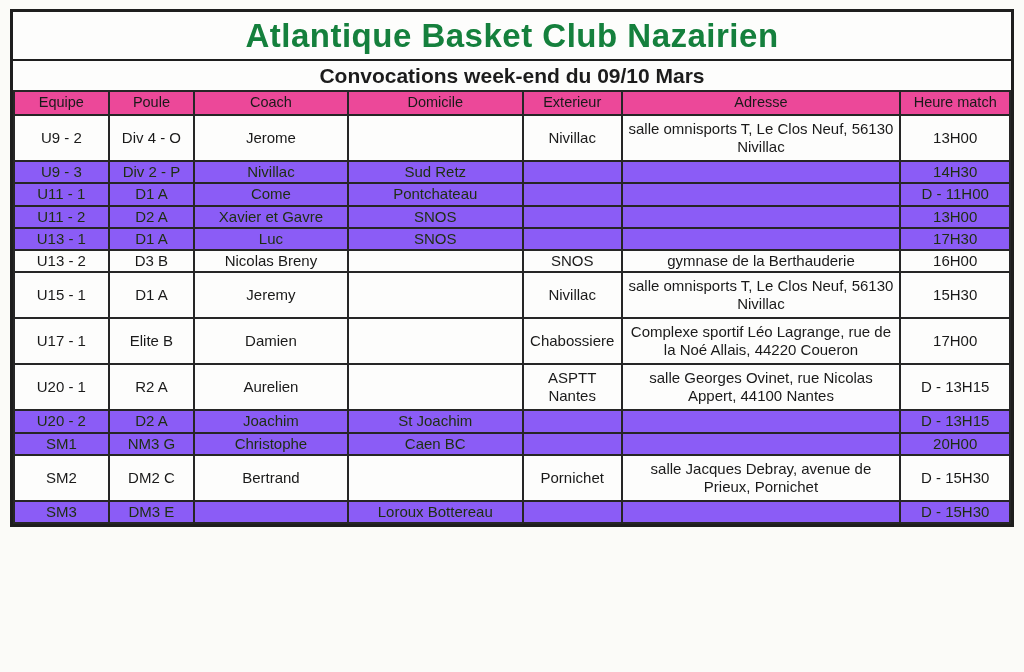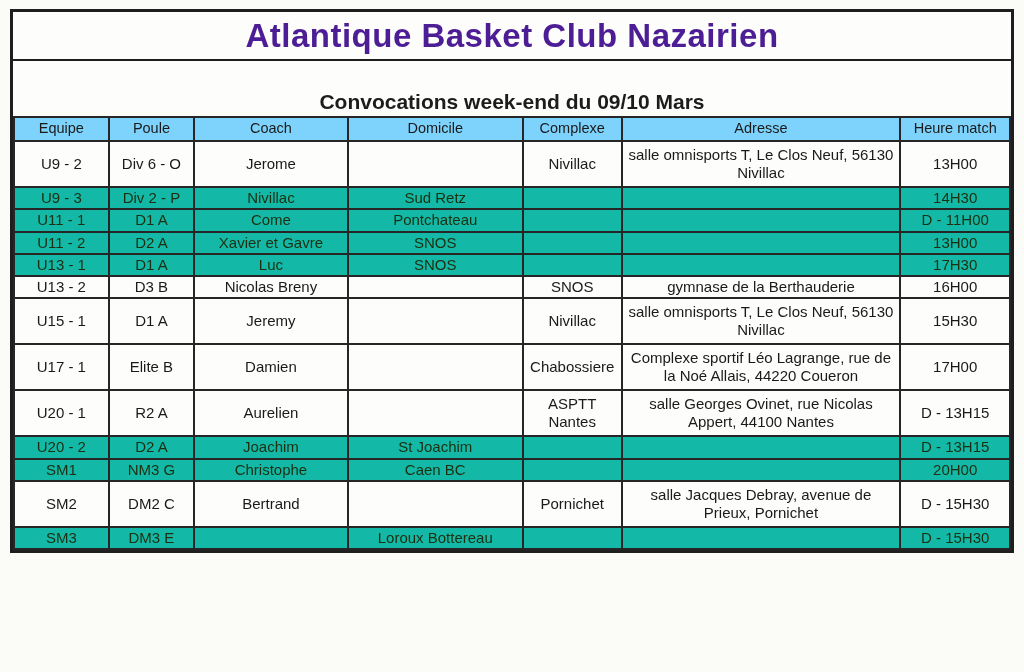--- a/index.html
+++ b/index.html
@@ -16,55 +16,54 @@
     width:1004px;
     border:3px solid #1e1e1e;
     background:#fdfdfc;
     box-sizing:border-box;
   }
   .title-band{
     height:47px;
     border-bottom:2px solid #1e1e1e;
     display:flex;align-items:center;justify-content:center;
     font-size:33px;font-weight:bold;
-    color:#4c1d95;
+    color:#15803d;
     letter-spacing:.5px;
   }
   .subtitle-band{
     height:29px;
     display:flex;align-items:center;justify-content:center;
     font-size:21px;font-weight:bold;
     color:#1c1c1c;
-    margin-top:26px;
   }
   table.conv{
     width:100%;
     border-collapse:collapse;
     table-layout:fixed;
   }
   table.conv th, table.conv td{
     border:2px solid #262626;
     text-align:center;
     vertical-align:middle;
     font-size:15px;
     color:#1a1a1a;
     padding:1px 4px;
     line-height:1.22;
     overflow:hidden;
   }
   table.conv th{
-    background:#7dd3fc;
+    background:#ec4899;
     font-weight:normal;
     height:20px;
     font-size:14.5px;
   }
   tr.tall td{height:42px;}
   tr.short td{height:17px;}
   tr.hl td{
-    background:#14b8a6;
+    background:#8b5cf6;
     color:#1d2f10;
   }
   col.c-equipe{width:9.5%;}
   col.c-poule{width:8.6%;}
   col.c-coach{width:15.4%;}
   col.c-domicile{width:17.6%;}
   col.c-exterieur{width:9.9%;}
   col.c-adresse{width:28.0%;}
   col.c-heure{width:11.0%;}
 </style>
@@ -84,29 +83,29 @@
       <col class="c-exterieur">
         <col class="c-adresse">
         <col class="c-heure">
     </colgroup>
     <thead>
       <tr>
         <th>Equipe</th>
         <th>Poule</th>
         <th>Coach</th>
         <th>Domicile</th>
-        <th>Complexe</th>
+        <th>Exterieur</th>
         <th>Adresse</th>
         <th>Heure match</th>
       </tr>
     </thead>
     <tbody>
       <tr class="tall">
         <td>U9 - 2</td>
-        <td>Div 6 - O</td>
+        <td>Div 4 - O</td>
         <td>Jerome</td>
         <td></td>
         <td>Nivillac</td>
         <td>salle omnisports T, Le Clos Neuf, 56130 Nivillac</td>
         <td>13H00</td>
       </tr>
       <tr class="short hl">
         <td>U9 - 3</td>
         <td>Div 2 - P</td>
         <td>Nivillac</td>

